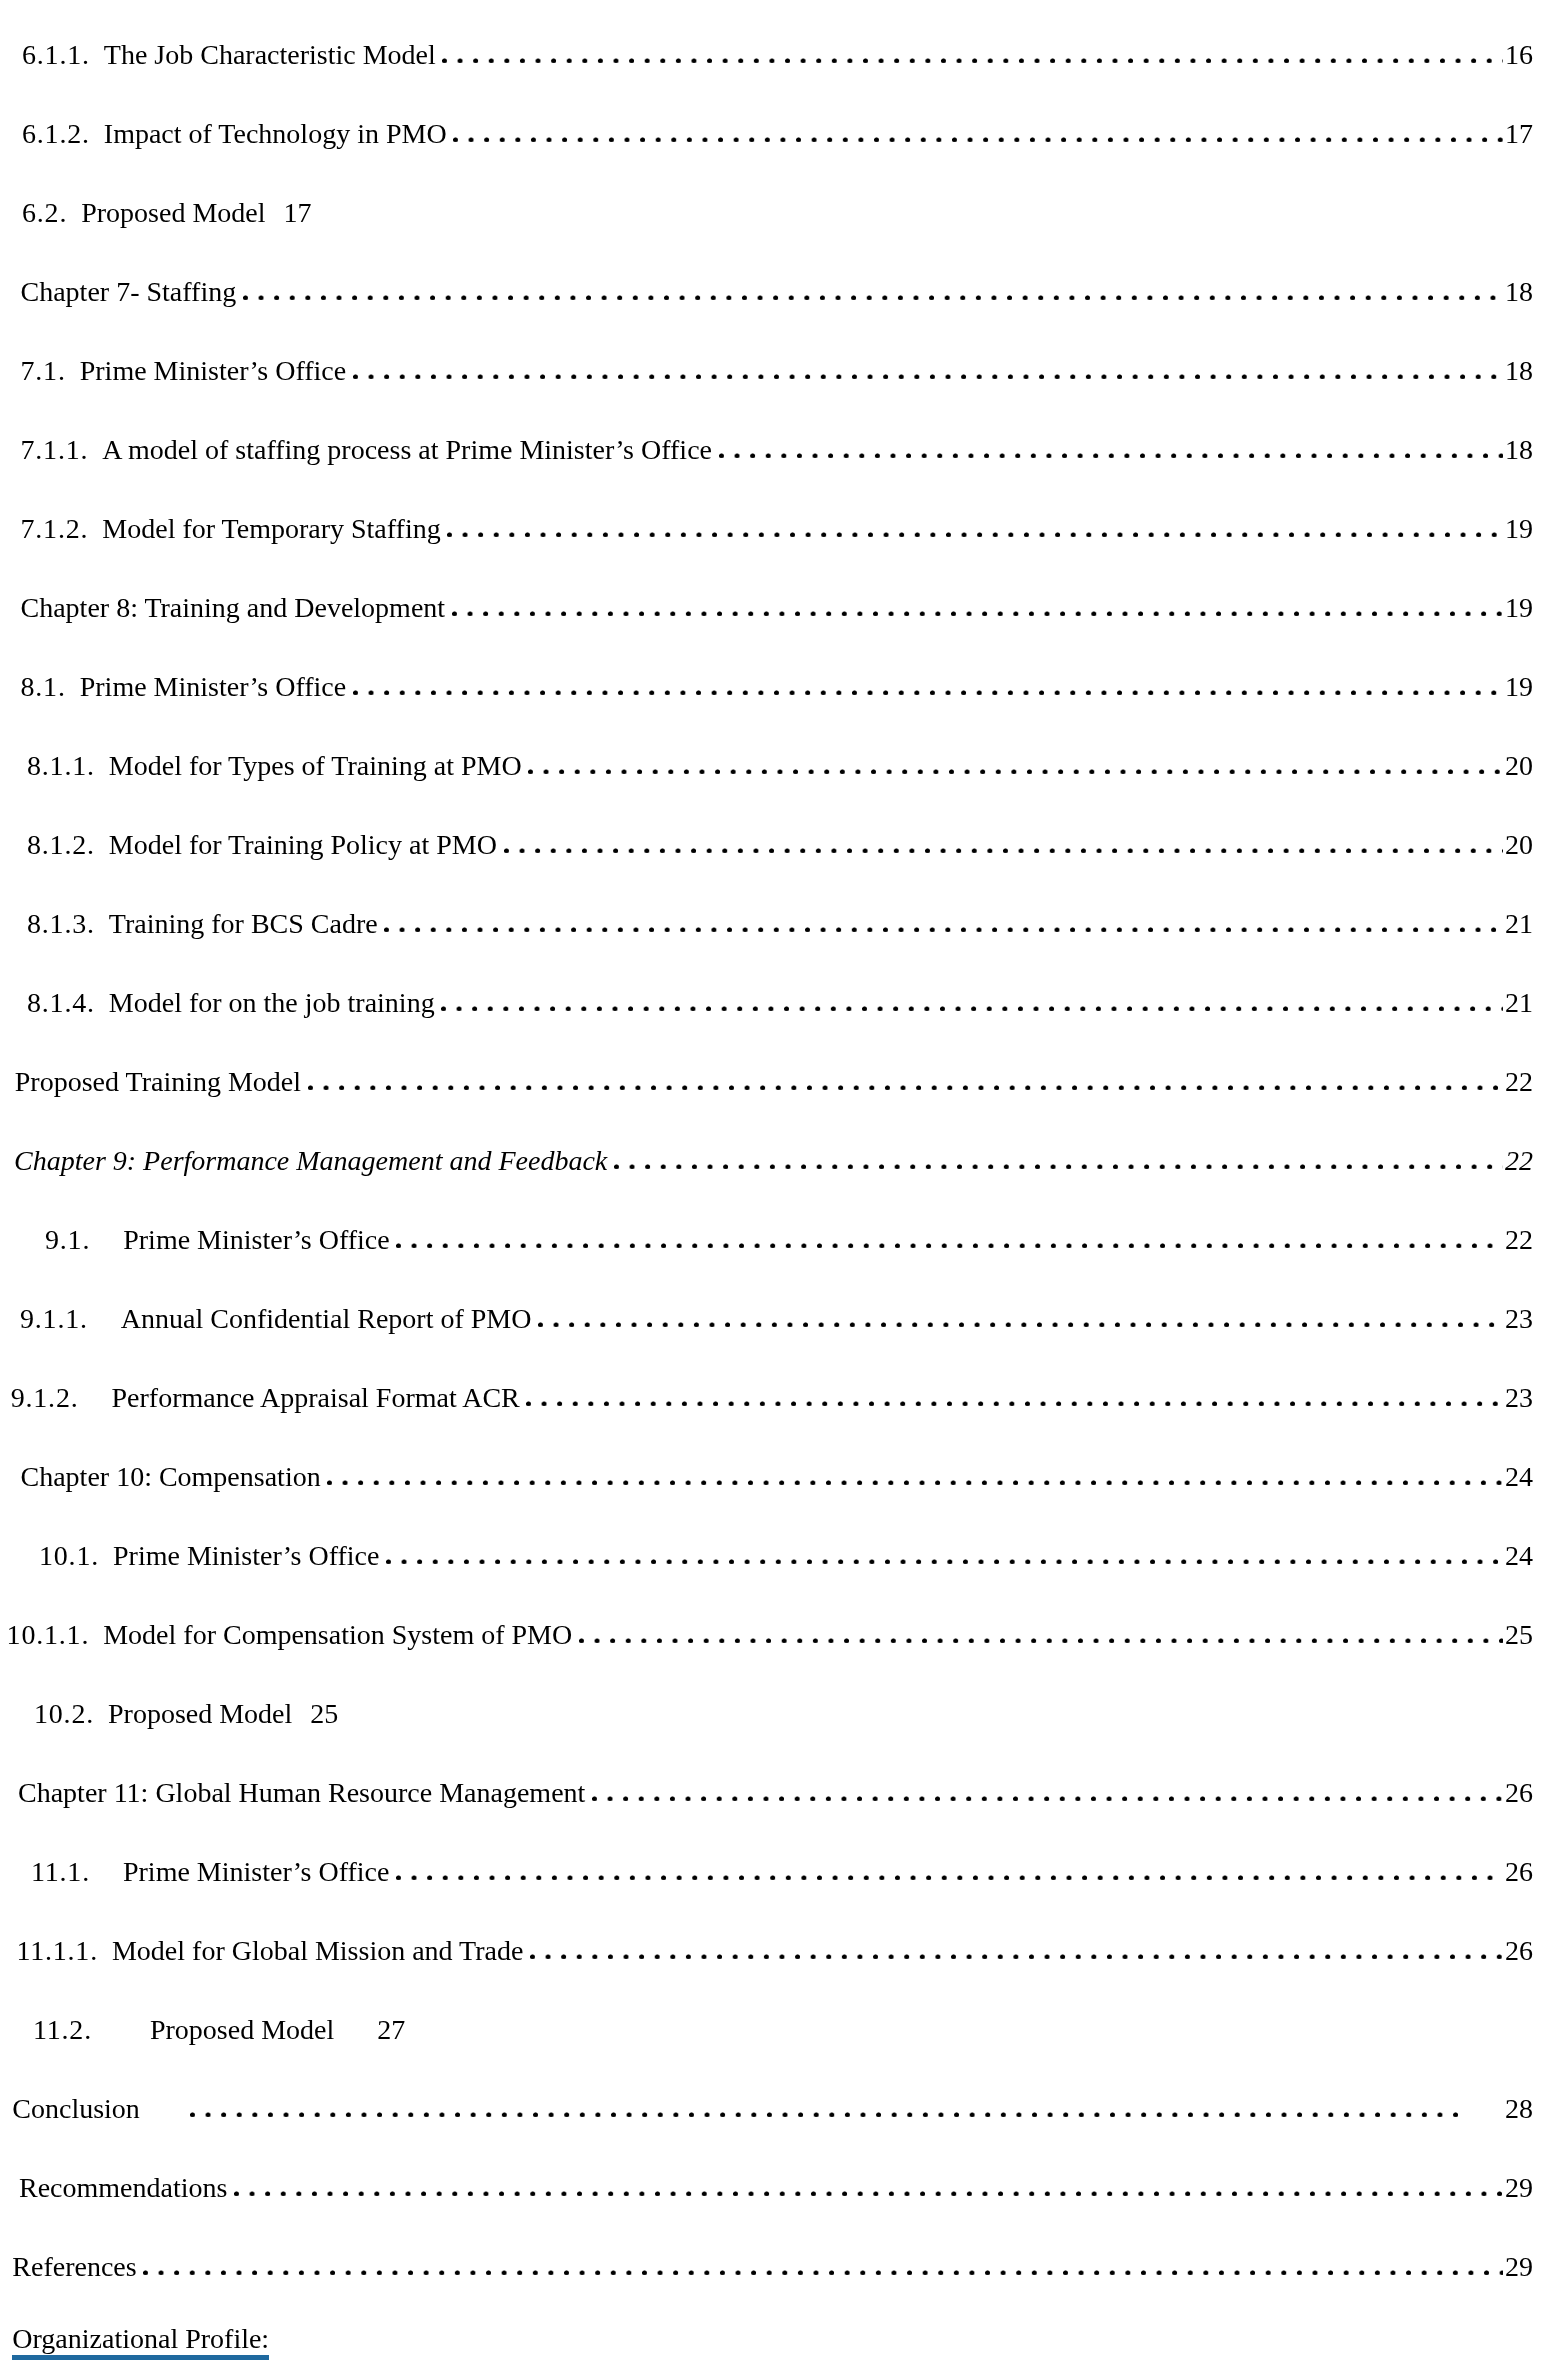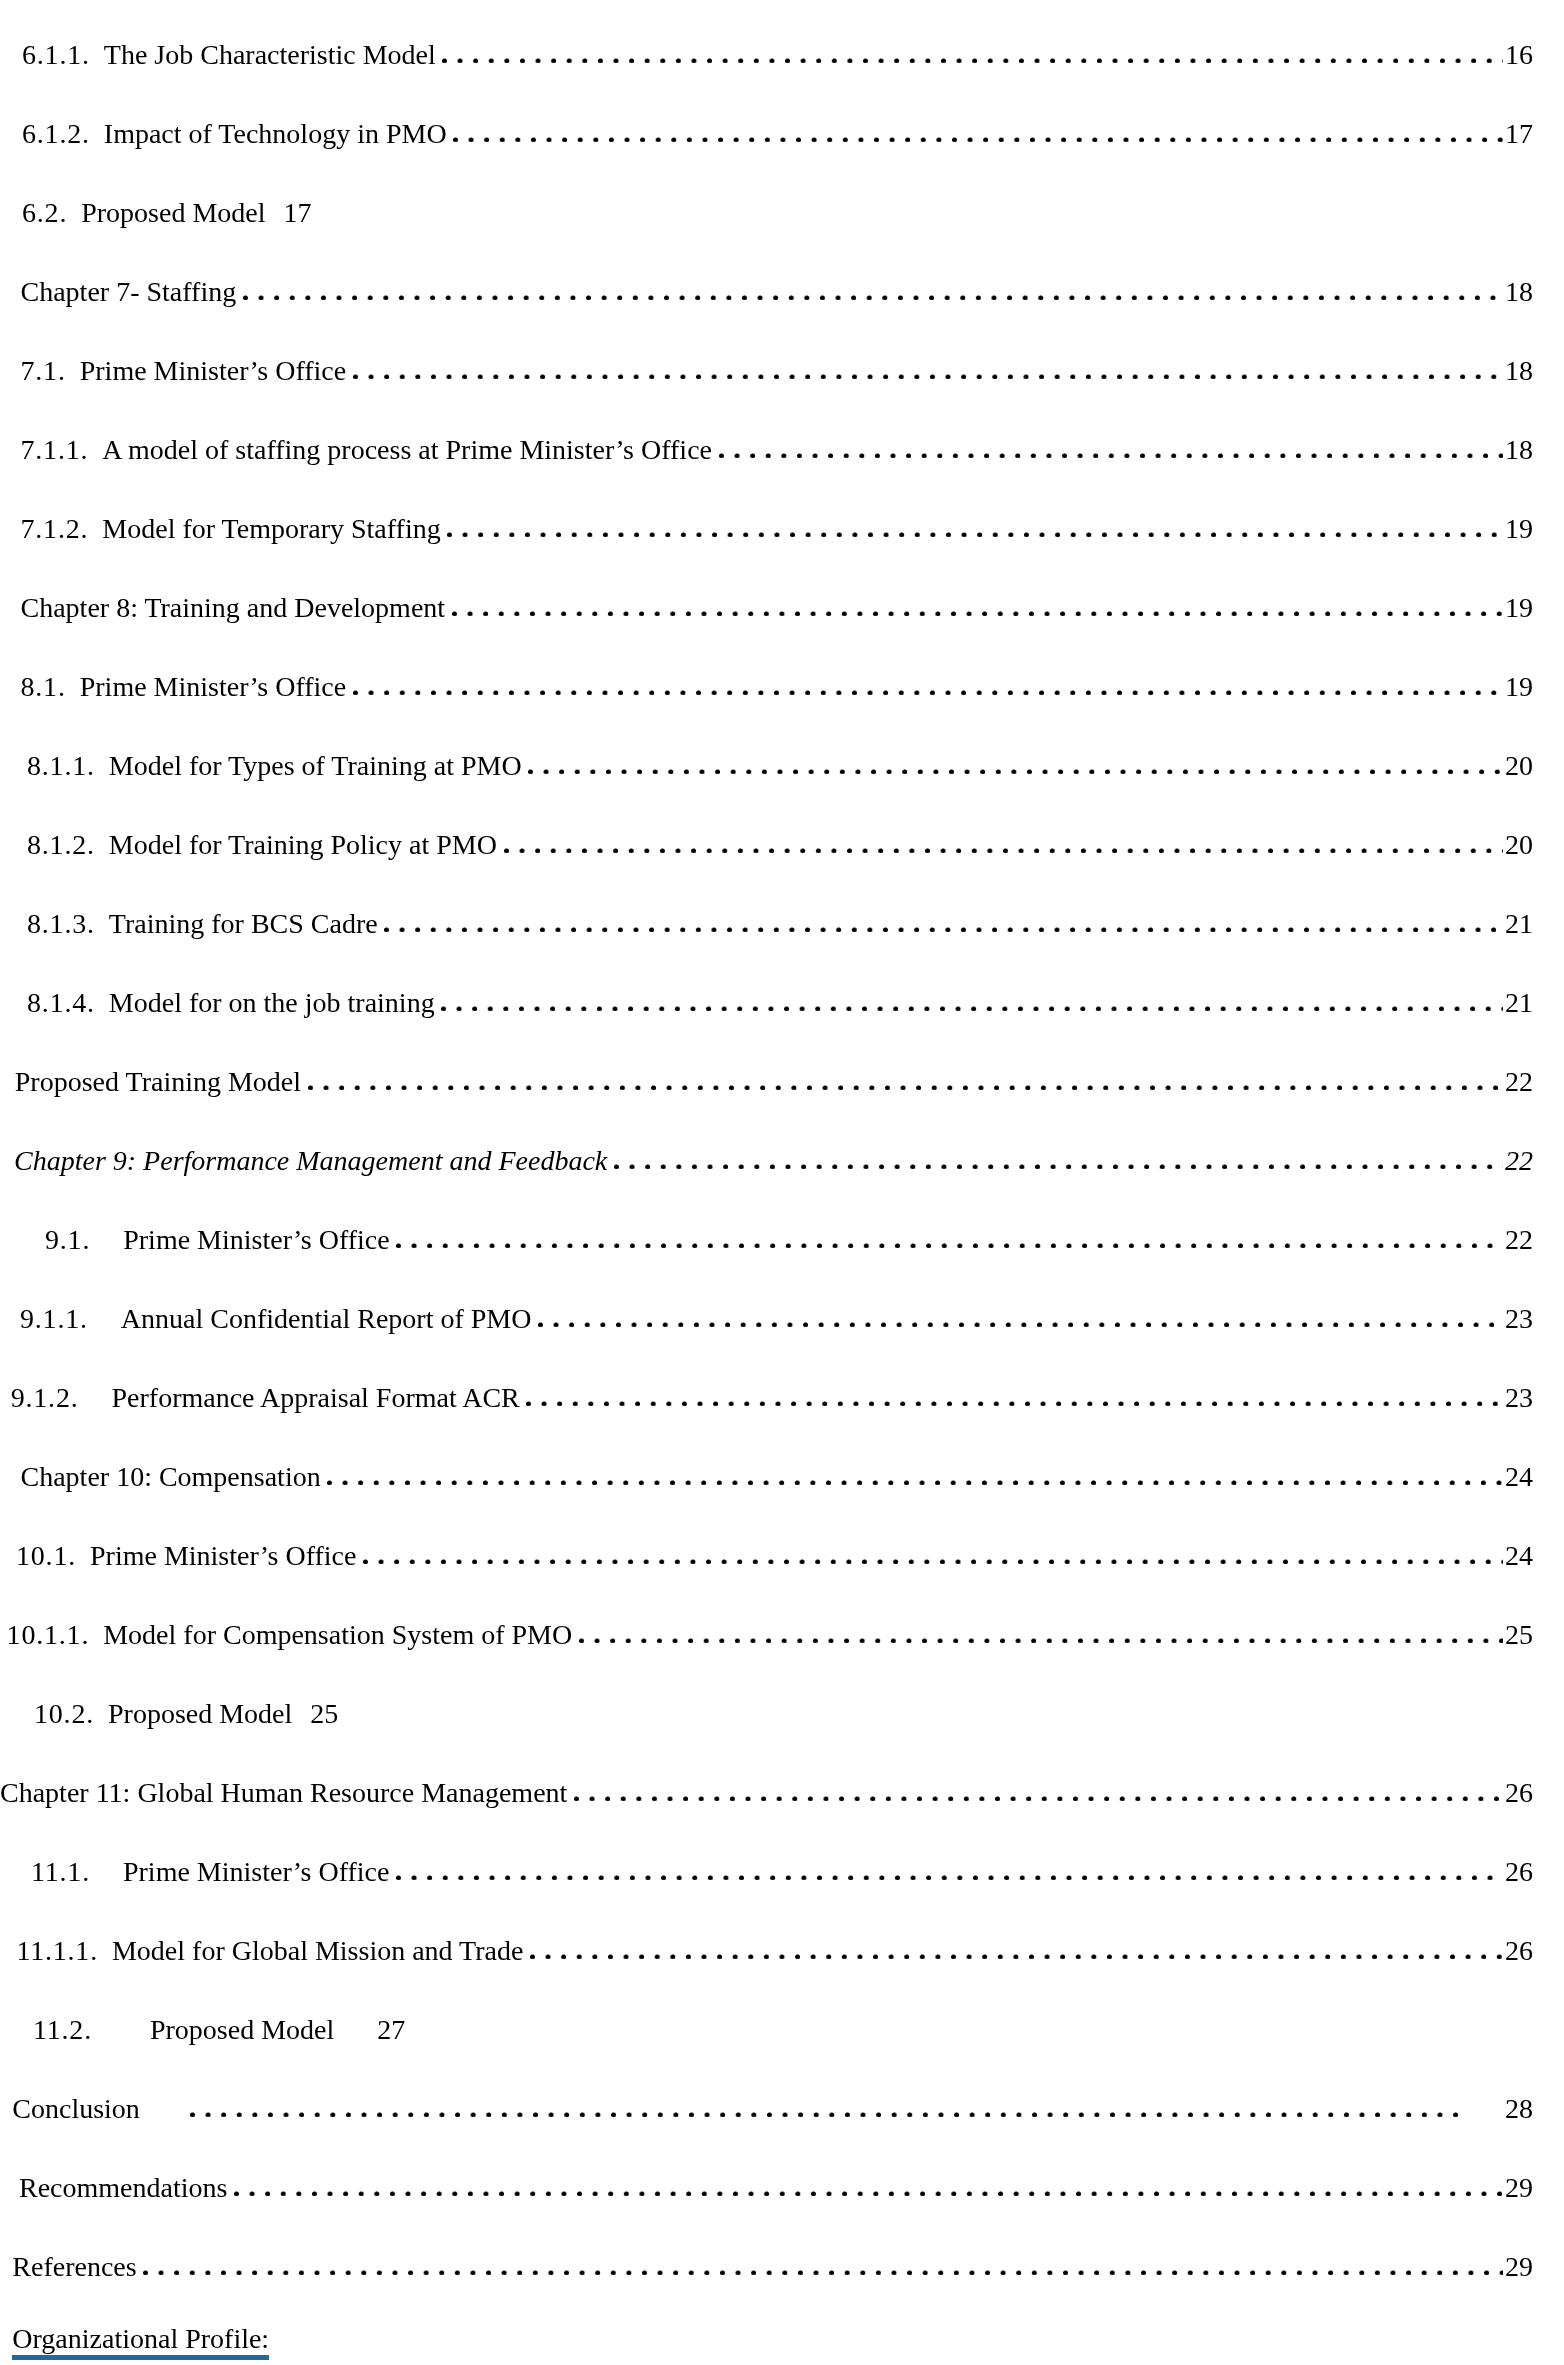--- a/index.html
+++ b/index.html
@@ -166,39 +166,39 @@
     <span class="title">Performance Appraisal Format ACR</span>
     <span class="dots"></span>
     <span class="page">23</span>
   </div>
     <div class="toc-row" style="padding-left: 20.5px;">
 
     <span class="title">Chapter 10: Compensation</span>
     <span class="dots"></span>
     <span class="page">24</span>
   </div>
-    <div class="toc-row" style="padding-left: 16px;">
+    <div class="toc-row" style="padding-left: 39px;">
     <span class="num">10.1.</span>
     <span class="title">Prime Minister’s Office</span>
     <span class="dots"></span>
     <span class="page">24</span>
   </div>
     <div class="toc-row" style="padding-left: 6.6px;">
     <span class="num">10.1.1.</span>
     <span class="title">Model for Compensation System of PMO</span>
     <span class="dots"></span>
     <span class="page">25</span>
   </div>
     <div class="toc-row no-dots" style="padding-left: 34px;">
     <span class="num">10.2.</span>
     <span class="title">Proposed Model</span>
 
     <span class="page">25</span>
   </div>
-    <div class="toc-row" style="">
+    <div class="toc-row" style="padding-left: 18px;">
 
     <span class="title">Chapter 11: Global Human Resource Management</span>
     <span class="dots"></span>
     <span class="page">26</span>
   </div>
     <div class="toc-row wide" style="padding-left: 31px;">
     <span class="num">11.1.</span>
     <span class="title">Prime Minister’s Office</span>
     <span class="dots"></span>
     <span class="page">26</span>

